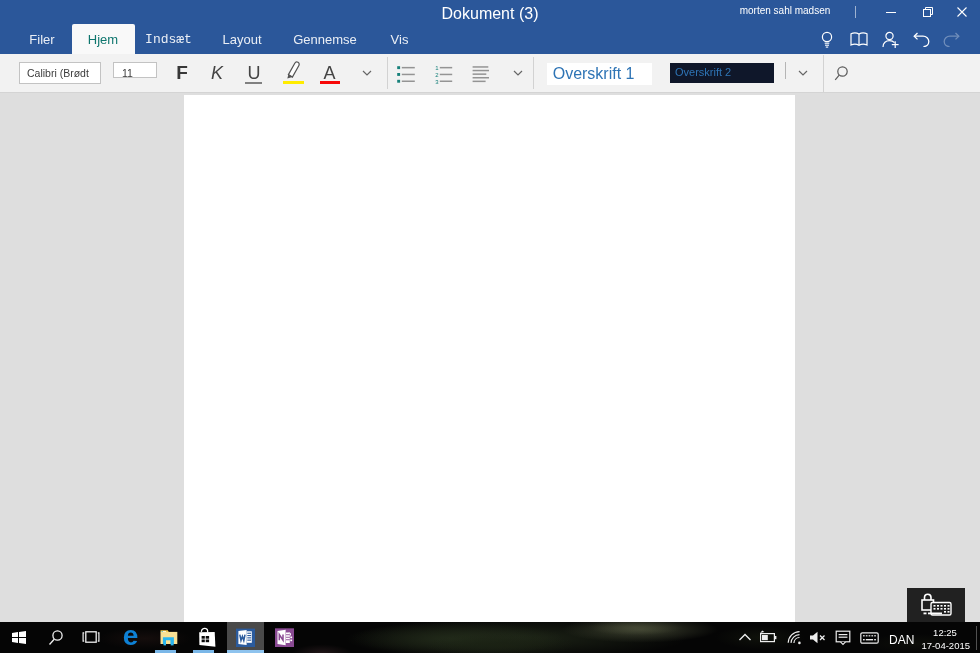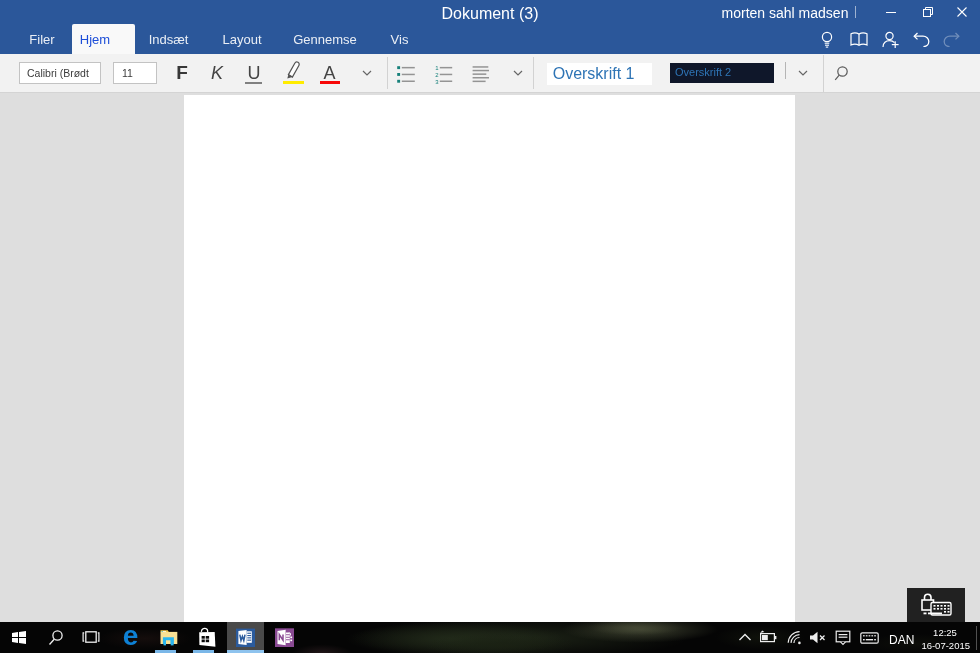--- a/index.html
+++ b/index.html
@@ -8,43 +8,43 @@
   #stage { position:relative; width:980px; height:653px; background:#dedede; transform:translateZ(0); }
   .ctr { transform:translateX(-50%); }
 </style>
 </head>
 <body>
 <div id="stage">
 
   <div class="abs" style="left:0;top:0;width:980px;height:24px;background:#2b579a;"></div>
   <div class="abs" style="left:0;top:0;width:980px;height:24px;">
     <div class="abs ctr" style="left:490px;top:5px;font-size:16px;color:#fff;">Dokument (3)</div>
-    <div class="abs ctr" style="left:785px;top:5px;font-size:14px;color:#fff;text-align:right;">morten sahl madsen</div>
+    <div class="abs ctr" style="left:785px;top:5px;font-size:10px;color:#fff;text-align:right;">morten sahl madsen</div>
     <div class="abs" style="left:855px;top:6px;width:1px;height:12px;background:rgba(255,255,255,0.55);"></div>
 
     <svg class="abs" style="left:885px;top:6px;" width="12" height="12" viewBox="0 0 12 12">
         <line x1="1" y1="6.5" x2="11" y2="6.5" stroke="#fff" stroke-width="1"></line>
       </svg>
 
     <svg class="abs" style="left:922px;top:6px;" width="12" height="12" viewBox="0 0 12 12">
         <path d="M3.5 3.5 V1.5 H10.5 V8.5 H8.5" fill="none" stroke="#fff" stroke-width="1"></path>
         <rect x="1.5" y="3.5" width="7" height="7" fill="none" stroke="#fff" stroke-width="1"></rect>
       </svg>
 
     <svg class="abs" style="left:956px;top:6px;" width="12" height="12" viewBox="0 0 12 12">
         <path d="M1.5 1.5 L10.5 10.5 M10.5 1.5 L1.5 10.5" stroke="#fff" stroke-width="1.1"></path>
       </svg>
   </div>
 
   <div class="abs" style="left:0;top:24px;width:980px;height:30px;background:#2b579a;"></div>
   <div class="abs" style="left:71.5px;top:24px;width:63.5px;height:30px;background:#f9f9f9;border-radius:2px 2px 0 0;"></div>
   <div class="abs" style="left:0;top:24px;width:980px;height:30px;font-size:13px;color:rgba(255,255,255,0.9);">
     <div class="abs ctr" style="left:42px;top:8px;">Filer</div>
-    <div class="abs ctr" style="left:95px;top:8px;color:#1d4ed8;">Hjem</div>
-    <div class="abs ctr" style="left:168.5px;top:8px;">Indsæt</div>
+    <div class="abs ctr" style="left:103px;top:8px;color:#0f766e;">Hjem</div>
+    <div class="abs ctr" style="left:168.5px;top:8px;font-family:Liberation Mono, monospace;">Indsæt</div>
     <div class="abs ctr" style="left:242px;top:8px;">Layout</div>
     <div class="abs ctr" style="left:325px;top:8px;">Gennemse</div>
     <div class="abs ctr" style="left:399.5px;top:8px;">Vis</div>
   </div>
 
   <svg class="abs" style="left:818px;top:30px;" width="18" height="19" viewBox="0 0 18 19">
     <circle cx="9" cy="7" r="4.6" fill="none" stroke="#fff" stroke-width="1.2"></circle>
     <line x1="6.7" y1="13.2" x2="11.3" y2="13.2" stroke="#fff" stroke-width="1.1"></line>
     <line x1="7" y1="15.2" x2="11" y2="15.2" stroke="#fff" stroke-width="1.1"></line>
     <line x1="7.8" y1="17.1" x2="10.2" y2="17.1" stroke="#fff" stroke-width="1.1"></line>
@@ -63,21 +63,21 @@
     <path d="M4.5 1 L1.2 4.2 L4.5 7.4" fill="none" stroke="#fff" stroke-width="1.3"></path>
     <path d="M1.6 4.2 H10 C13.3 4.2 15.8 6.6 15.8 9.6 C15.8 12.6 13.3 14.6 10.4 14.6" fill="none" stroke="#fff" stroke-width="1.3"></path>
   </svg>
   <svg class="abs" style="left:943px;top:32px;opacity:0.32;" width="17" height="15" viewBox="0 0 17 15">
     <path d="M12.5 1 L15.8 4.2 L12.5 7.4" fill="none" stroke="#fff" stroke-width="1.3"></path>
     <path d="M15.4 4.2 H7 C3.7 4.2 1.2 6.6 1.2 9.6 C1.2 12.6 3.7 14.6 6.6 14.6" fill="none" stroke="#fff" stroke-width="1.3"></path>
   </svg>
 
   <div class="abs" style="left:0;top:54px;width:980px;height:39px;background:#f2f2f2;border-bottom:1px solid #d4d4d4;"></div>
   <div class="abs" style="left:19px;top:62px;width:82px;height:22px;background:#fff;border:1px solid #c3c3c3;font-size:10.5px;color:#3b3b3b;line-height:20px;padding-left:7px;">Calibri (Brødt</div>
-  <div class="abs" style="left:113px;top:62px;width:44px;height:22px;background:#fff;border:1px solid #c3c3c3;font-size:10.5px;color:#3b3b3b;line-height:20px;padding-left:8px;">11</div>
+  <div class="abs" style="left:113px;top:62px;width:44px;height:16px;background:#fff;border:1px solid #c3c3c3;font-size:10.5px;color:#3b3b3b;line-height:20px;padding-left:8px;">11</div>
 
   <div class="abs ctr" style="left:182px;top:62px;font-size:19px;font-weight:bold;color:#383838;">F</div>
   <div class="abs ctr" style="left:217px;top:63px;font-size:18px;font-style:italic;color:#444;">K</div>
   <div class="abs ctr" style="left:254px;top:63px;font-size:18px;color:#444;">U</div>
   <div class="abs" style="left:245px;top:82px;width:17px;height:1.5px;background:#808080;"></div>
 
   <svg class="abs" style="left:284px;top:60px;" width="19" height="20" viewBox="0 0 19 20">
     <path d="M4.4 14.6 L10.8 3.2 A2.35 2.35 0 0 1 14.9 5.5 L8.4 17.1 Z" fill="#fdfdfd" stroke="#535353" stroke-width="1.2"></path>
     <path d="M4.4 14.6 L8.4 17.1 L3.3 18.4 Z" fill="#535353"></path>
   </svg>
@@ -293,16 +293,16 @@
         <rect x="8.6" y="3.2" width="1.7" height="1.2"></rect>
         <rect x="11.4" y="3.2" width="1.7" height="1.2"></rect>
         <rect x="14.2" y="3.2" width="1.7" height="1.2"></rect>
       <rect x="3" y="7" width="1.7" height="1.4"></rect>
         <rect x="5.8" y="7" width="7.3" height="1.4"></rect>
         <rect x="14.2" y="7" width="1.7" height="1.4"></rect>
     </g>
   </svg>
   <div class="abs" style="left:889px;top:632.5px;width:24px;font-size:12px;color:#fff;">DAN</div>
   <div class="abs" style="left:920px;top:626.5px;width:50px;font-size:9.5px;color:#fff;text-align:center;">12:25</div>
-  <div class="abs" style="left:912px;top:639.5px;width:58px;font-size:9.5px;color:#fff;text-align:right;">16-07-2015</div>
+  <div class="abs" style="left:912px;top:639.5px;width:58px;font-size:9.5px;color:#fff;text-align:right;">17-04-2015</div>
   <div class="abs" style="left:976px;top:626px;width:1px;height:24px;background:rgba(255,255,255,0.3);"></div>
 
 </div>
 
 </body></html>

